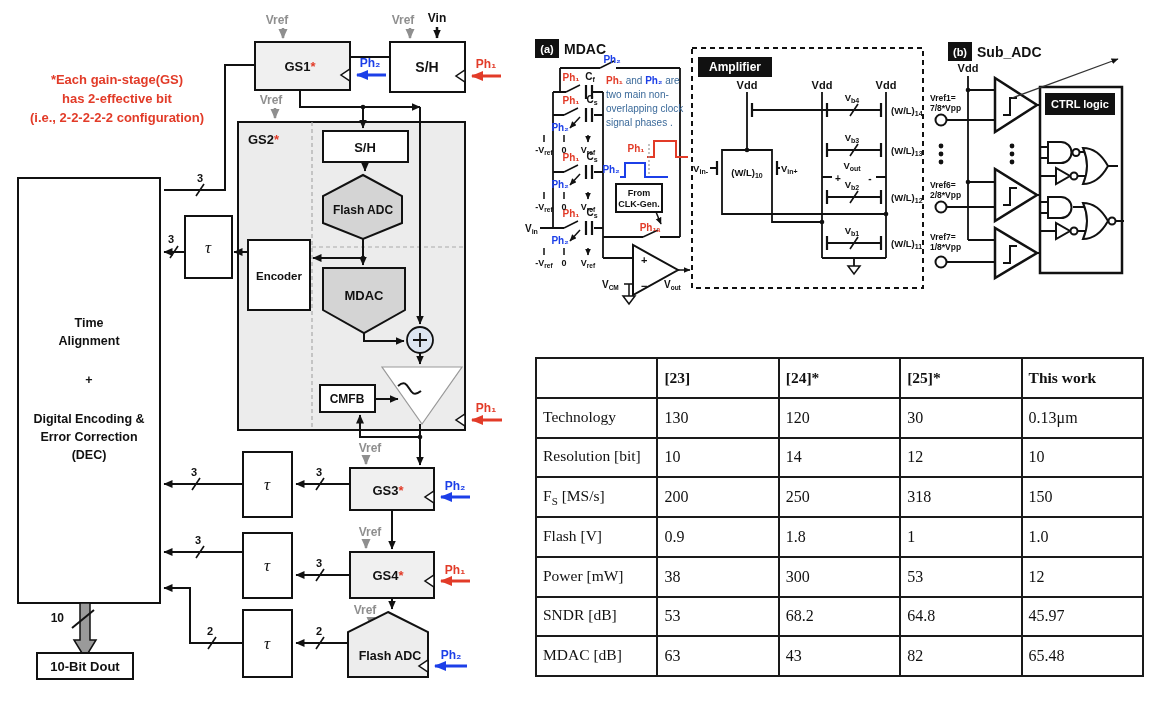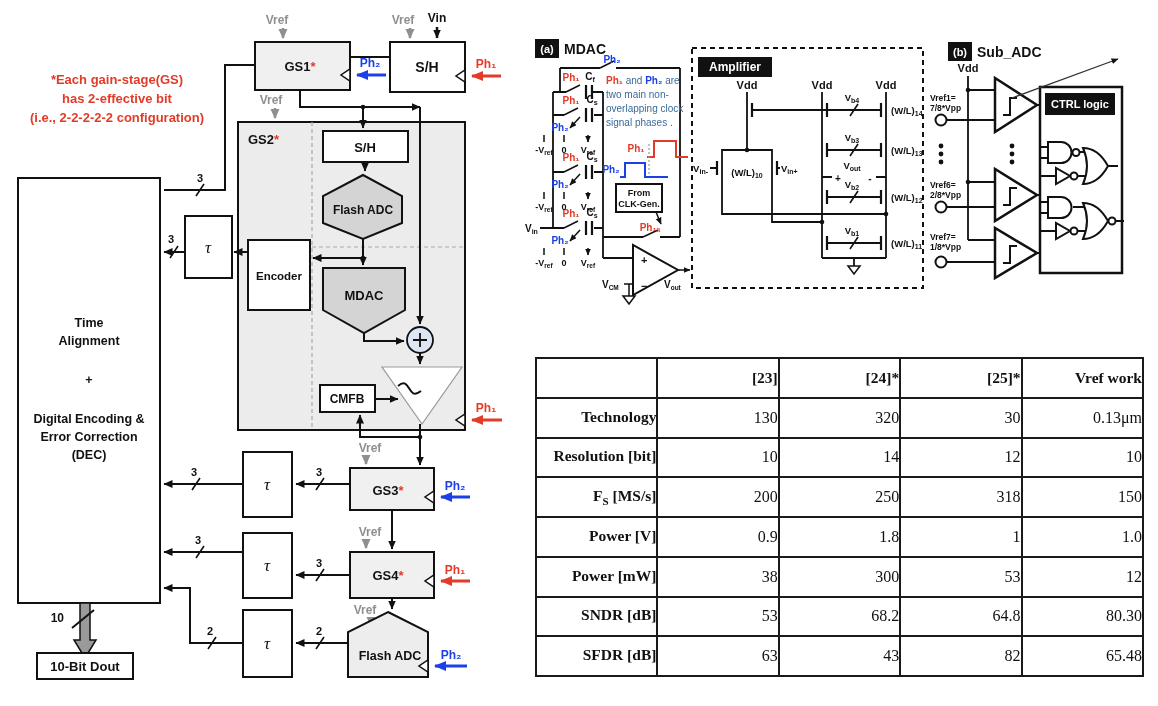--- a/index.html
+++ b/index.html
@@ -26,24 +26,24 @@
   .pent{fill:#d4d4d4;stroke:#111;stroke-width:2;}
   .pentlight{fill:#ededed;stroke:#111;stroke-width:2;}
   .notch{fill:#fff;stroke:#111;stroke-width:1.5;}
   .dash{stroke:#aaa;stroke-width:1.2;stroke-dasharray:4,3;fill:none;}
   .dot{fill:#111;}
   .slash{stroke:#111;stroke-width:1.6;}
   
   #cmp-table{position:absolute;left:535px;top:357px;width:609px;height:320px;}
   #cmp-table table{width:100%;height:100%;border-collapse:collapse;table-layout:fixed;
     font-family:"Liberation Serif",serif;color:#111;}
-  #cmp-table th,#cmp-table td{border:2px solid #1a1a1a;text-align:right;vertical-align:middle;
-    font-size:16px;padding:0;}
+  #cmp-table th,#cmp-table td{border:2px solid #1a1a1a;text-align:left;vertical-align:middle;
+    font-size:16px;padding:6px;}
   #cmp-table th{font-weight:bold;font-size:15.5px;}
-  #cmp-table td.rl{font-weight:bold;font-size:15.5px;border-radius:16px;}
+  #cmp-table td.rl{font-weight:normal;font-size:15.5px;border-radius:16px;}
   #cmp-table sub{font-size:11px;}
   #cmp-table tr{height:35px;}
 </style>
 </head>
 <body>
 
 <div id="canvas">
 <svg width="1158" height="706" viewBox="0 0 1158 706">
   <defs>
     <marker id="mb" markerUnits="userSpaceOnUse" markerWidth="10" markerHeight="9" refX="8.5" refY="4" orient="auto">
@@ -416,66 +416,66 @@
 
 
 <div id="cmp-table">
   <table>
     <tbody>
           <tr>
       <th></th>
       <th>[23]</th>
       <th>[24]*</th>
       <th>[25]*</th>
-      <th>Vref work</th>
+      <th>This work</th>
     </tr>
     <tr>
       <td class="rl"><span>Technology</span><sub></sub><span></span></td>
       <td>130</td>
-      <td>320</td>
+      <td>120</td>
       <td>30</td>
       <td>0.13μm</td>
     </tr>
     <tr>
       <td class="rl"><span>Resolution [bit]</span><sub></sub><span></span></td>
       <td>10</td>
       <td>14</td>
       <td>12</td>
       <td>10</td>
     </tr>
     <tr>
       <td class="rl"><span>F</span><sub>S</sub><span> [MS/s]</span></td>
       <td>200</td>
       <td>250</td>
       <td>318</td>
       <td>150</td>
     </tr>
     <tr>
-      <td class="rl"><span>Power [V]</span><sub></sub><span></span></td>
+      <td class="rl"><span>Flash [V]</span><sub></sub><span></span></td>
       <td>0.9</td>
       <td>1.8</td>
       <td>1</td>
       <td>1.0</td>
     </tr>
     <tr>
       <td class="rl"><span>Power [mW]</span><sub></sub><span></span></td>
       <td>38</td>
       <td>300</td>
       <td>53</td>
       <td>12</td>
     </tr>
     <tr>
       <td class="rl"><span>SNDR [dB]</span><sub></sub><span></span></td>
       <td>53</td>
       <td>68.2</td>
       <td>64.8</td>
-      <td>80.30</td>
-    </tr>
-    <tr>
-      <td class="rl"><span>SFDR [dB]</span><sub></sub><span></span></td>
+      <td>45.97</td>
+    </tr>
+    <tr>
+      <td class="rl"><span>MDAC [dB]</span><sub></sub><span></span></td>
       <td>63</td>
       <td>43</td>
       <td>82</td>
       <td>65.48</td>
     </tr>
   </tbody>
       </table>
 </div>
 </div>
 

